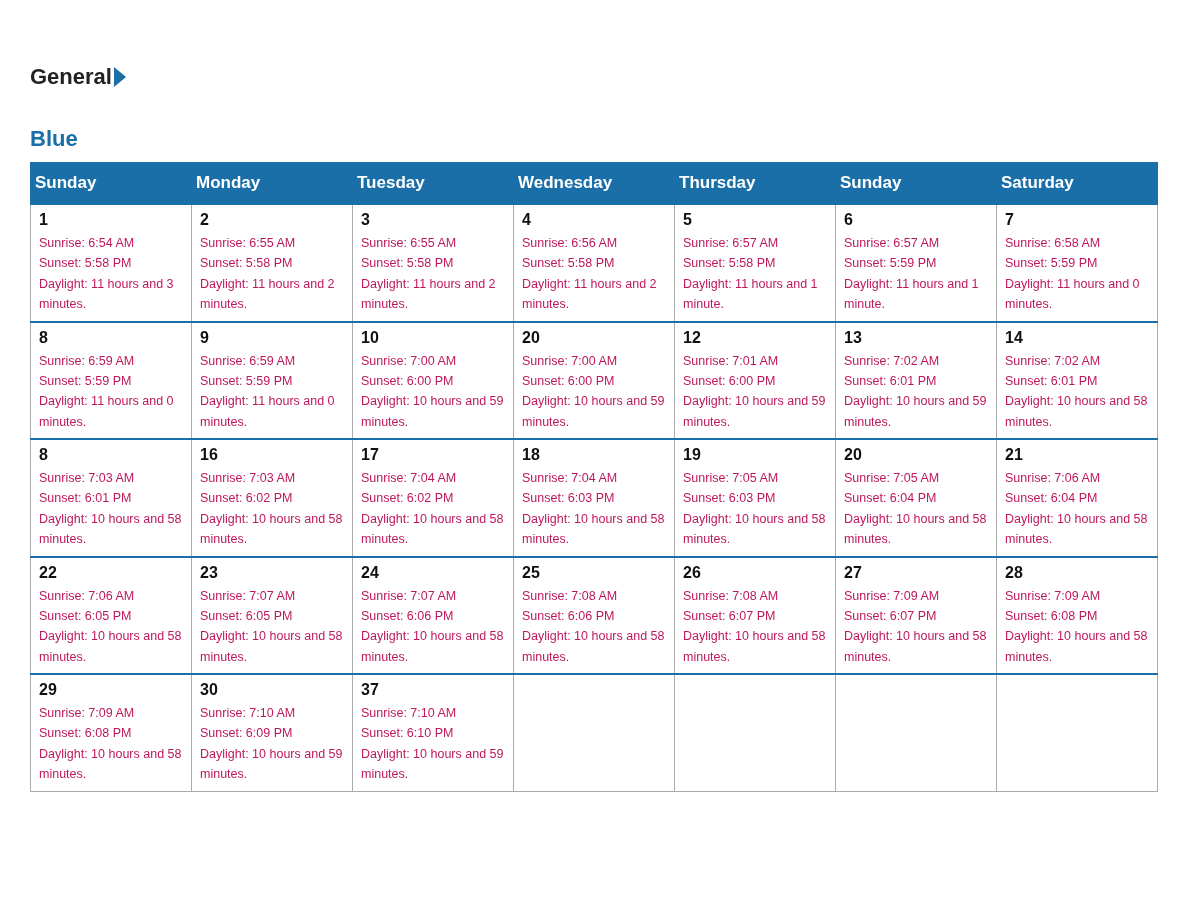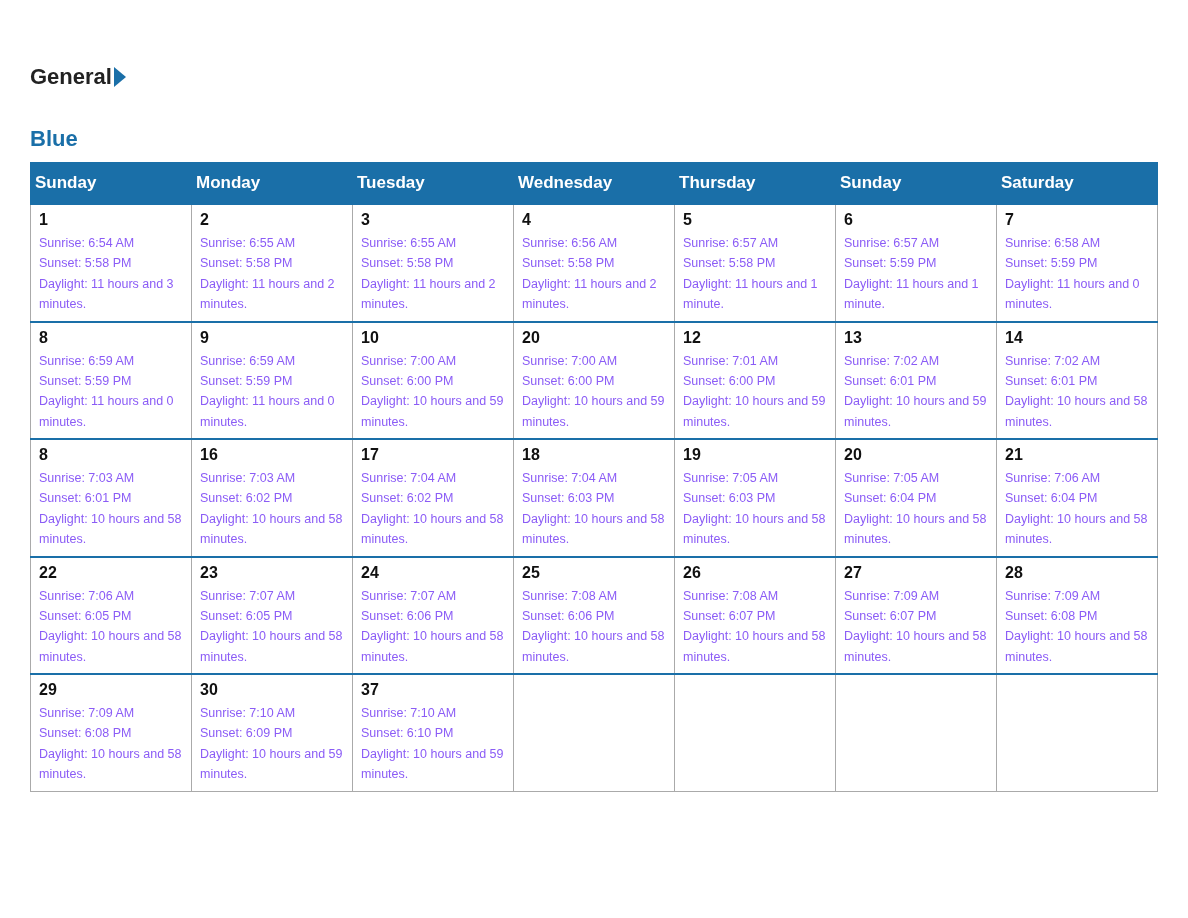--- a/index.html
+++ b/index.html
@@ -92,21 +92,21 @@
     }
     .day-num {
       font-size: 16px;
       font-weight: bold;
       color: #111;
       display: block;
       margin-bottom: 4px;
     }
     .day-info {
       font-size: 12.5px;
-      color: #8b5cf6;
+      color: #be185d;
       line-height: 1.55;
     }
     .empty-cell {
       background: #fff;
     }
   </style>
 </head>
 <body>
 
 <div class="header">

